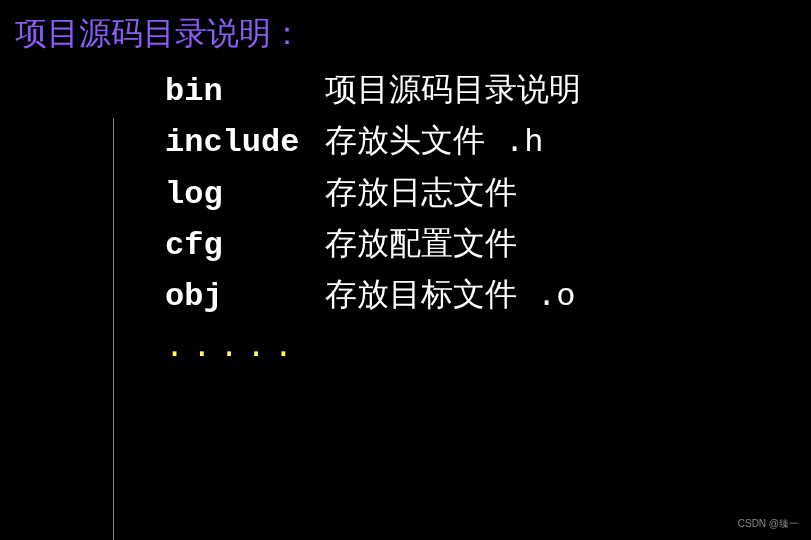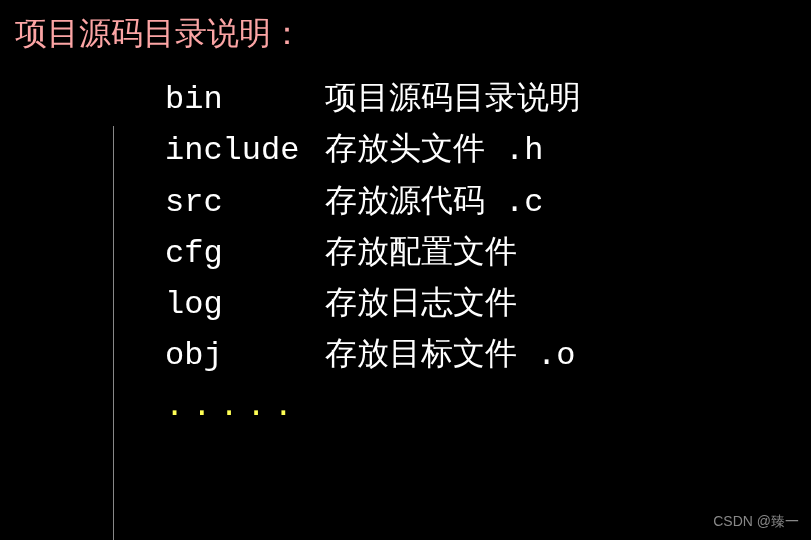--- a/index.html
+++ b/index.html
@@ -13,22 +13,22 @@
       background: #000;
       color: #fff;
       font-family: "Courier New", Courier, monospace;
       font-size: 32px;
       line-height: 1.6;
       padding: 10px 15px;
       position: relative;
       overflow: hidden;
     }
     .title {
-      color: #fca5a5;
-      margin-bottom: 13px;
+      color: #8b5cf6;
+      margin-bottom: 5px;
     }
     .content {
       position: relative;
       padding-left: 80px;
     }
     .project-label {
       color: #fff;
     }
     .colon {
       color: #ffff55;
@@ -44,53 +44,53 @@
     .dir-list {
       padding-left: 70px;
     }
     .dir-row {
       white-space: pre;
       color: #fff;
     }
     .dir-name {
       display: inline-block;
       width: 160px;
+      font-weight: bold;
     }
     .dir-desc {
       display: inline;
     }
     .dir-ext {
       display: inline;
       padding-left: 20px;
     }
     .ellipsis {
       color: #ffff55;
       padding-left: 70px;
       letter-spacing: 8px;
     }
     .watermark {
       position: absolute;
       bottom: 8px;
       right: 12px;
-      font-size: 14px;
+      font-size: 10px;
       color: #888;
       font-family: sans-serif;
     }
   </style>
 </head>
 <body>
 
 <div class="title">项目源码目录说明：</div>
 
 <div class="content">
   <div class="guide-line"></div>
   <div class="dir-list">
     <div class="dir-row"><span class="dir-name">bin</span><span class="dir-desc">项目源码目录说明</span><span class="dir-ext"></span></div>
     <div class="dir-row"><span class="dir-name">include</span><span class="dir-desc">存放头文件</span><span class="dir-ext">.h</span></div>
-    <div class="dir-row"><span class="dir-name">src</span><span class="dir-desc">存放源代码</span><span class="dir-ext">.c</span></div>
+    <div class="dir-row"><span class="dir-name">log</span><span class="dir-desc">存放日志文件</span><span class="dir-ext"></span></div>
     <div class="dir-row"><span class="dir-name">cfg</span><span class="dir-desc">存放配置文件</span><span class="dir-ext"></span></div>
-    <div class="dir-row"><span class="dir-name">log</span><span class="dir-desc">存放日志文件</span><span class="dir-ext"></span></div>
     <div class="dir-row"><span class="dir-name">obj</span><span class="dir-desc">存放目标文件</span><span class="dir-ext">.o</span></div>
   </div>
   <div class="ellipsis">.....</div>
 </div>
 
 <div class="watermark">CSDN @臻一</div>
 
 </body></html>

